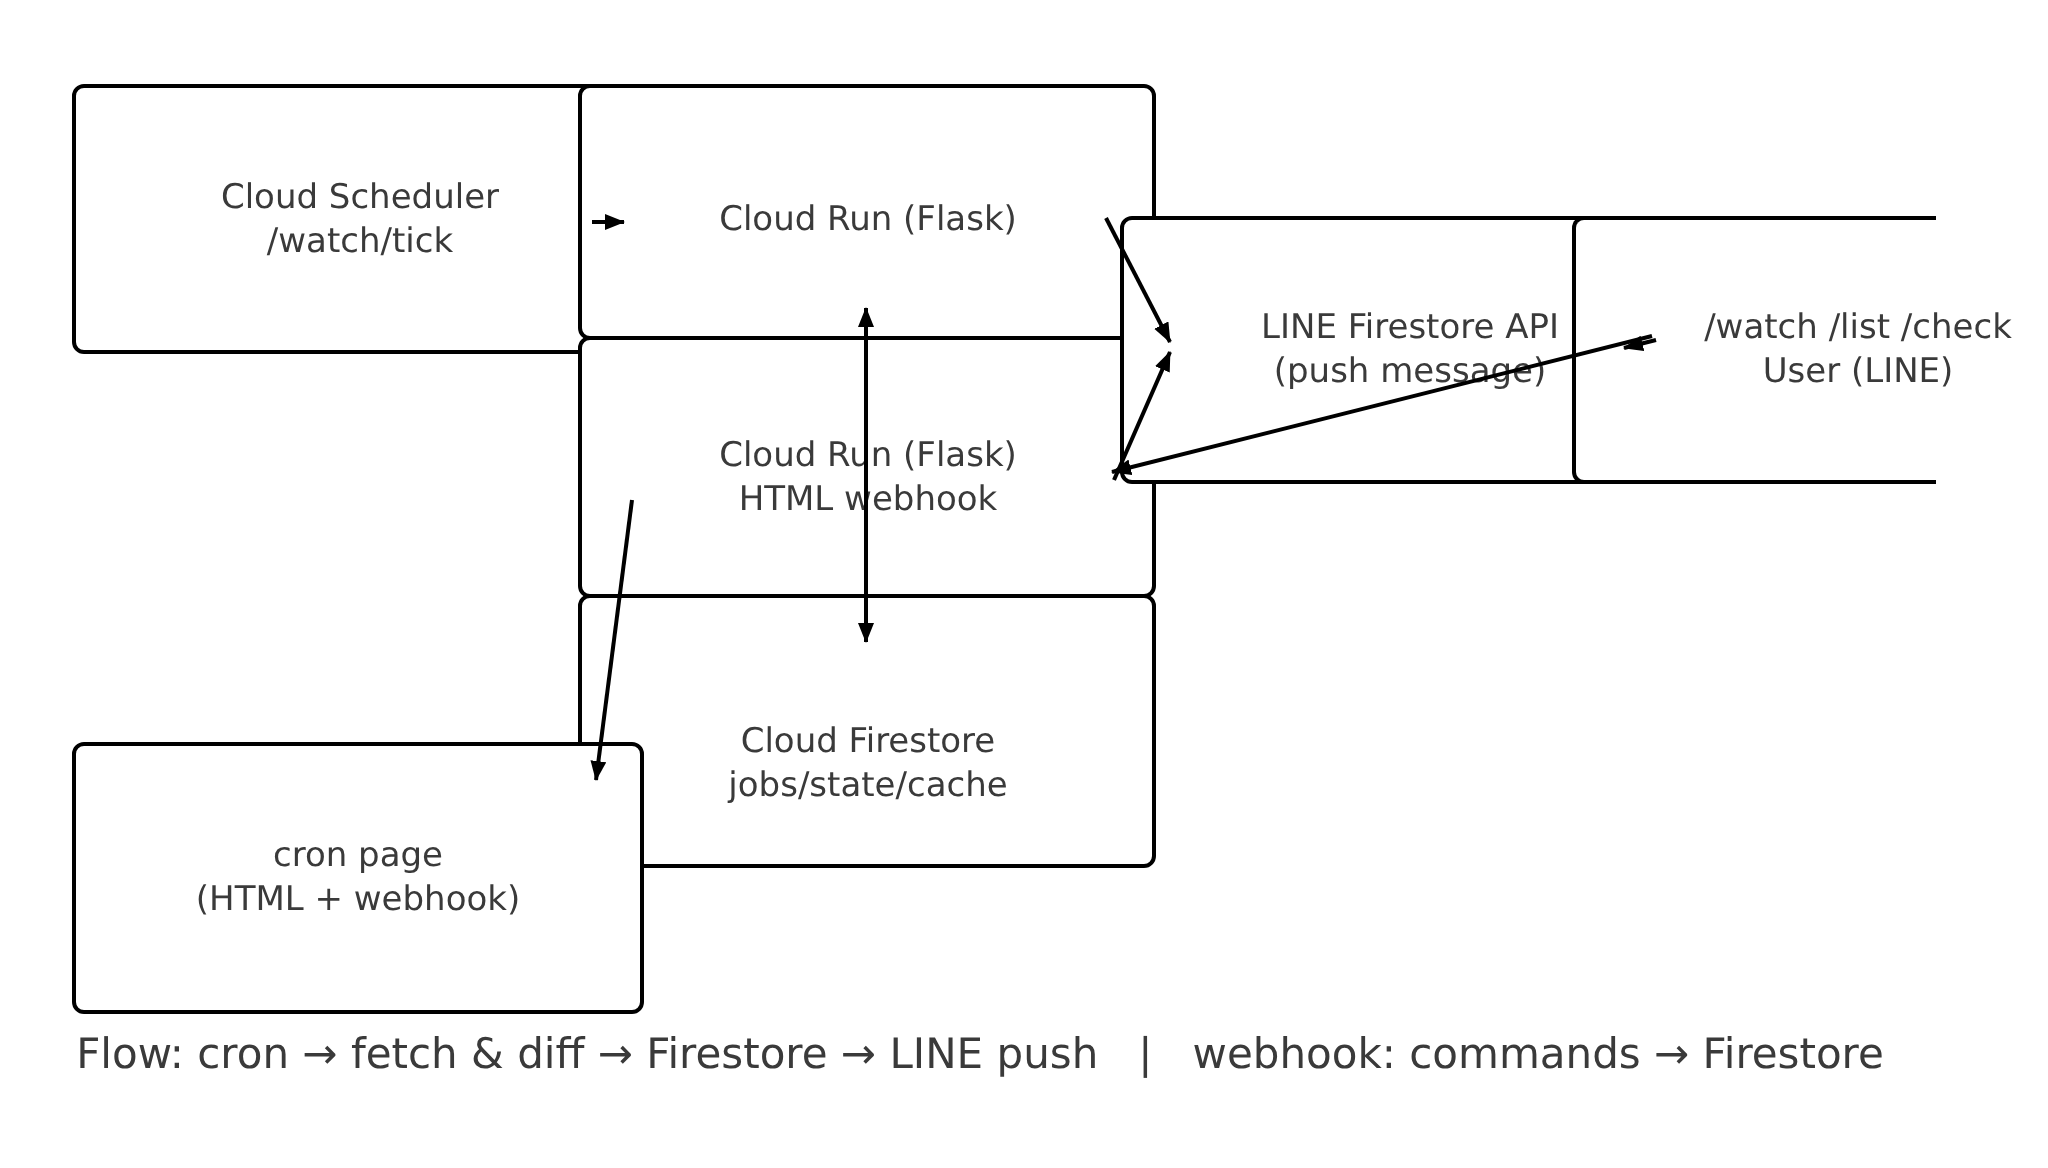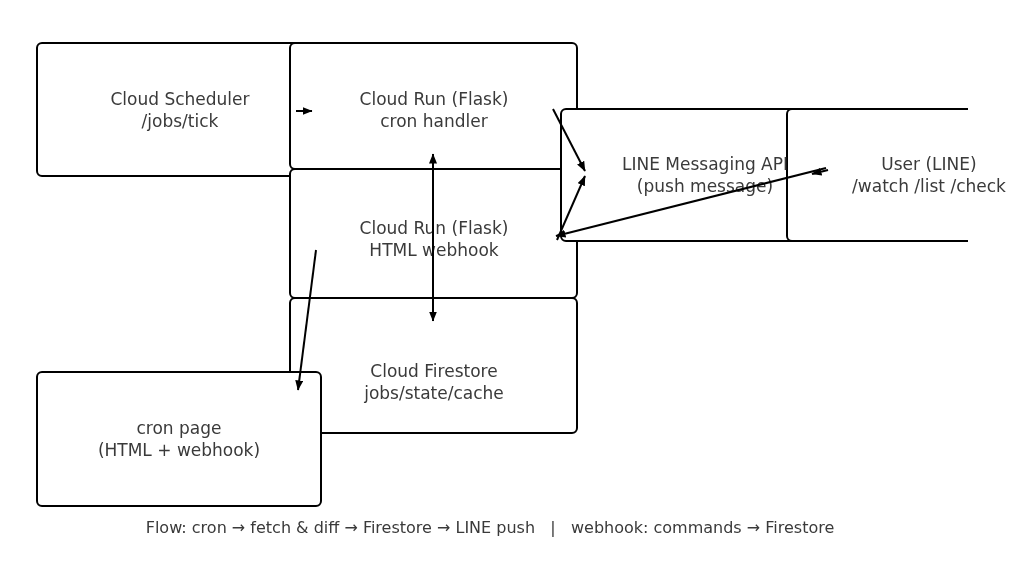--- a/index.html
+++ b/index.html
@@ -29,21 +29,21 @@
     color: #3a3a3a;
     font-size: 17px;
     line-height: 22px;
     white-space: nowrap;
     z-index: 20;
   }
   .caption {
     position: absolute;
     transform: translate(-50%, -50%);
     color: #3a3a3a;
-    font-size: 16px;
+    font-size: 21px;
     white-space: pre;
     z-index: 20;
   }
   
   .b-scheduler { left: 36px;  top: 42px;  width: 289px; height: 135px; z-index: 1; }
   .b-cron      { left: 289px; top: 42px;  width: 289px; height: 128px; z-index: 2; }
   .b-webhook   { left: 289px; top: 168px; width: 289px; height: 131px; z-index: 3; }
   .b-firestore { left: 289px; top: 297px; width: 289px; height: 137px; z-index: 4; }
   .b-lineapi   { left: 560px; top: 108px; width: 288px; height: 134px; z-index: 5; }
   .b-user      { left: 786px; top: 108px; width: 182px; height: 134px; z-index: 6; }
@@ -65,41 +65,40 @@
   <div class="box b-scheduler"></div>
   <div class="box b-cron"></div>
   <div class="box b-webhook"></div>
   <div class="box b-firestore"></div>
   <div class="box b-lineapi"></div>
   <div class="box b-user clipped-right"></div>
   <div class="box b-ibon"></div>
 
   <div class="label" style="left:180px; top:110px;">
     <div>Cloud Scheduler</div>
-    <div>/jobs/tick</div>
+    <div>/watch/tick</div>
   </div>
   <div class="label" style="left:434px; top:110px;">
     <div>Cloud Run (Flask)</div>
-    <div>cron handler</div>
   </div>
   <div class="label" style="left:434px; top:239px;">
     <div>Cloud Run (Flask)</div>
     <div>HTML webhook</div>
   </div>
   <div class="label" style="left:434px; top:382px;">
     <div>Cloud Firestore</div>
     <div>jobs/state/cache</div>
   </div>
   <div class="label" style="left:705px; top:175px;">
-    <div>LINE Messaging API</div>
+    <div>LINE Firestore API</div>
     <div>(push message)</div>
   </div>
   <div class="label" style="left:929px; top:175px;">
+    <div>/watch /list /check</div>
     <div>User (LINE)</div>
-    <div>/watch /list /check</div>
   </div>
   <div class="label" style="left:179px; top:439px;">
     <div>cron page</div>
     <div>(HTML + webhook)</div>
   </div>
 
   <div class="caption" style="left:490px; top:527px;">Flow: cron → fetch &amp; diff → Firestore → LINE push   |   webhook: commands → Firestore</div>
 
   <svg class="arrows" viewBox="0 0 1024 584">
     <defs>

